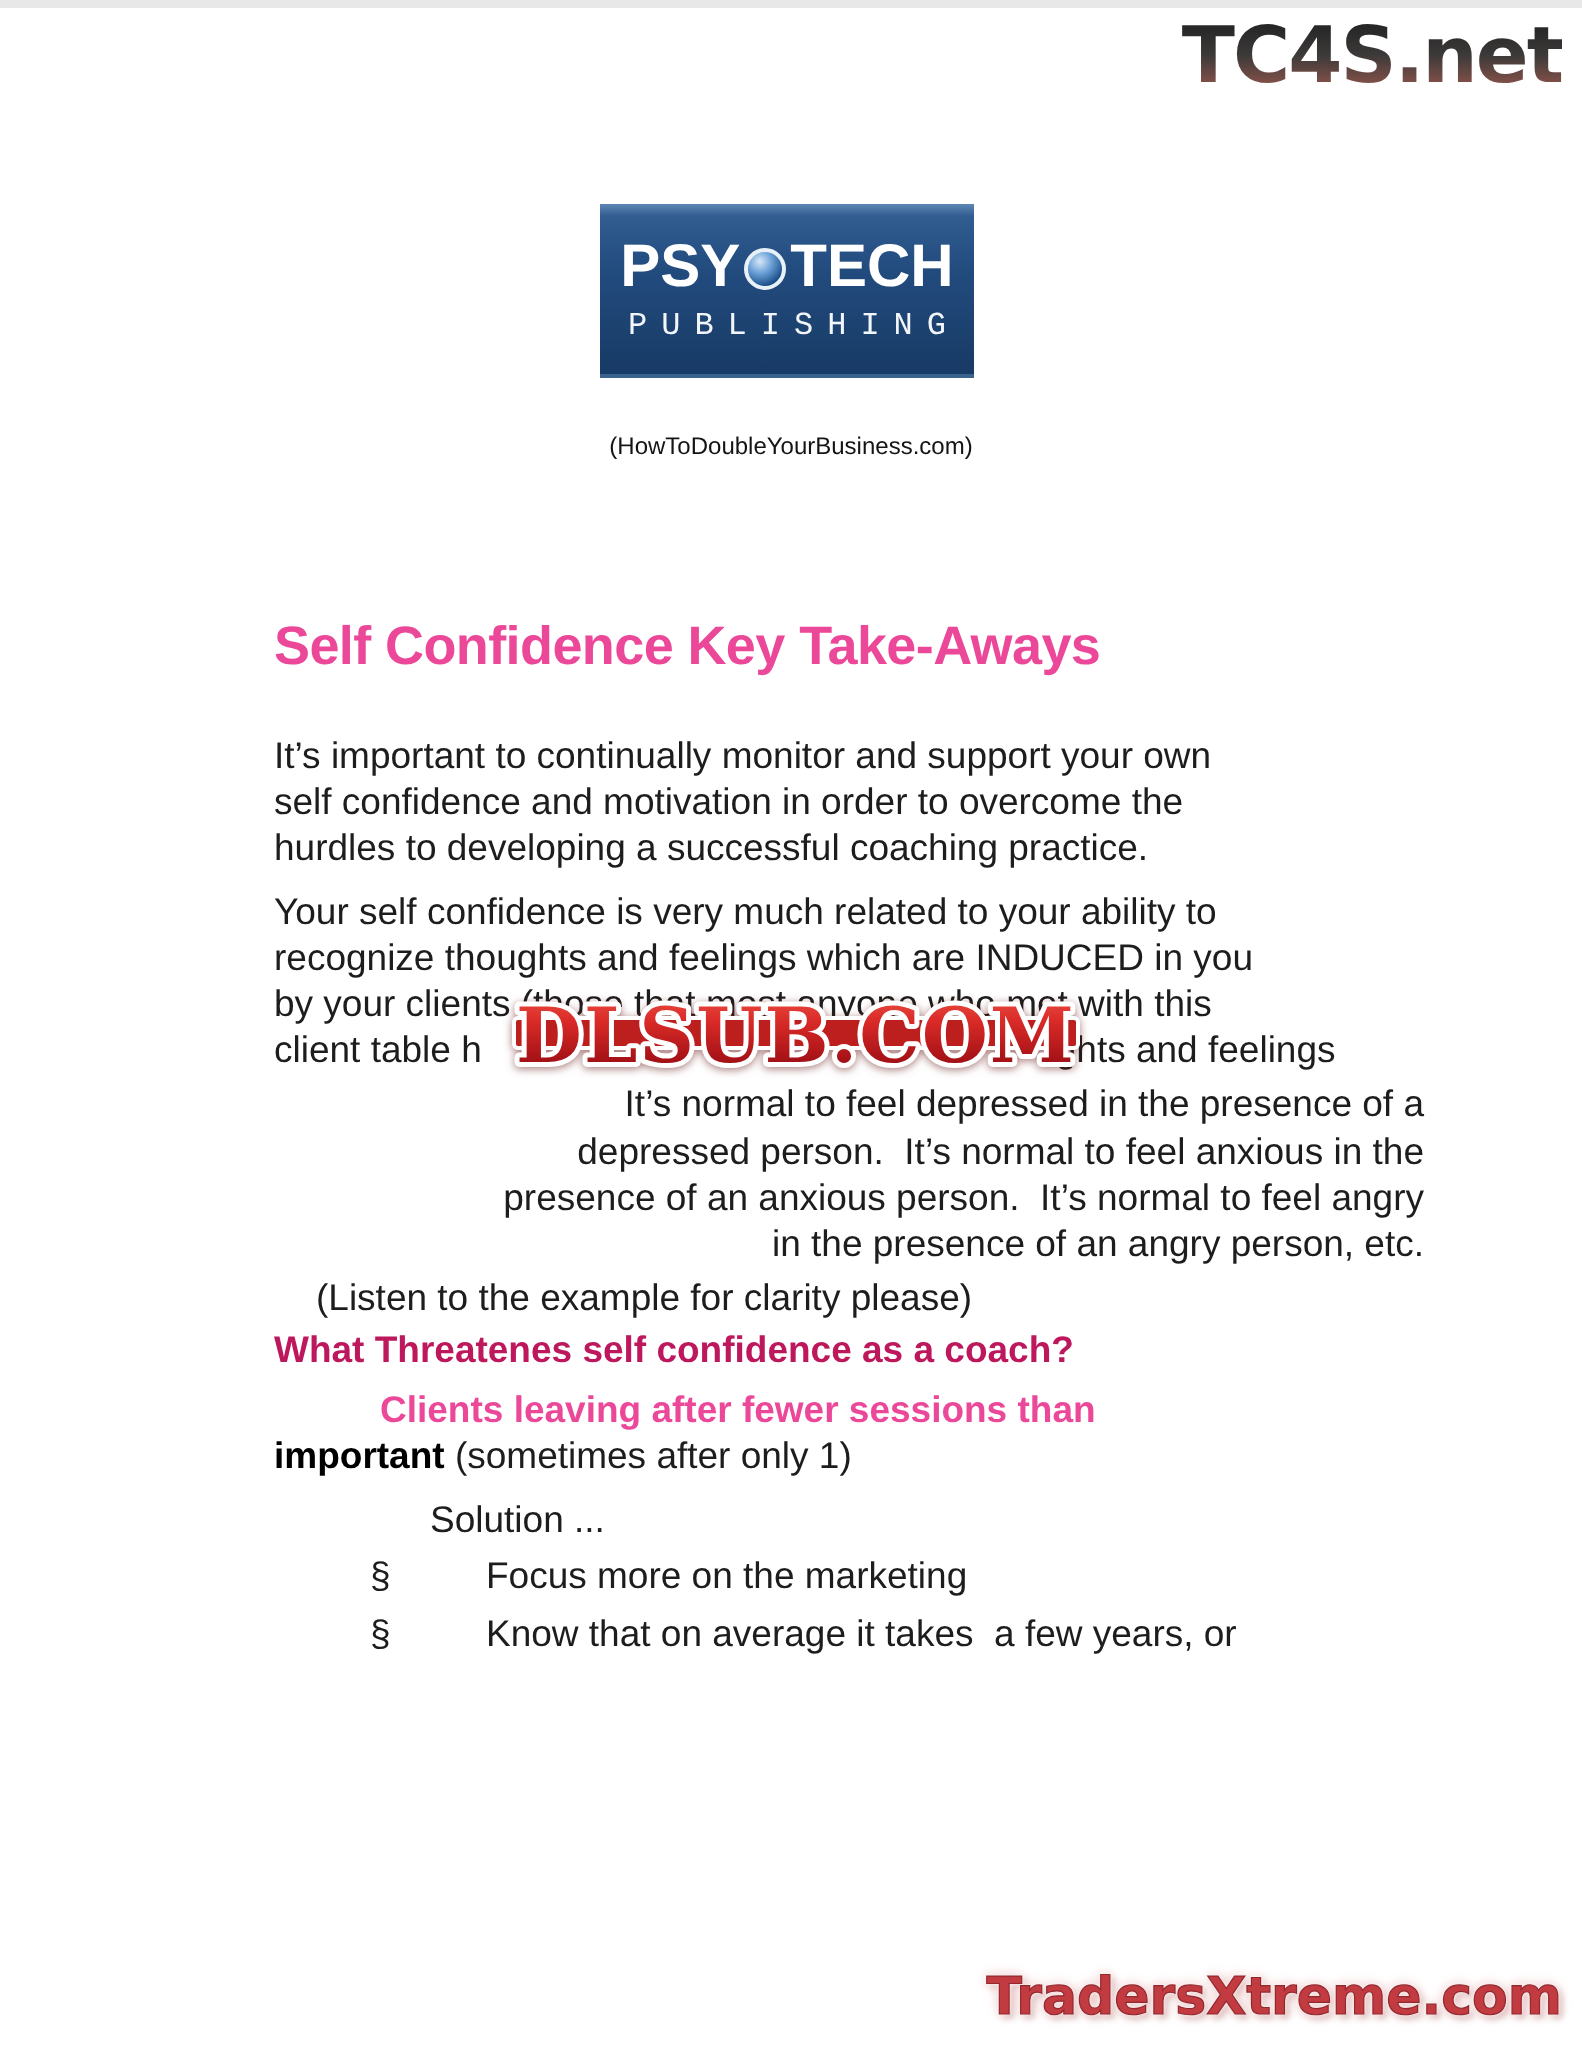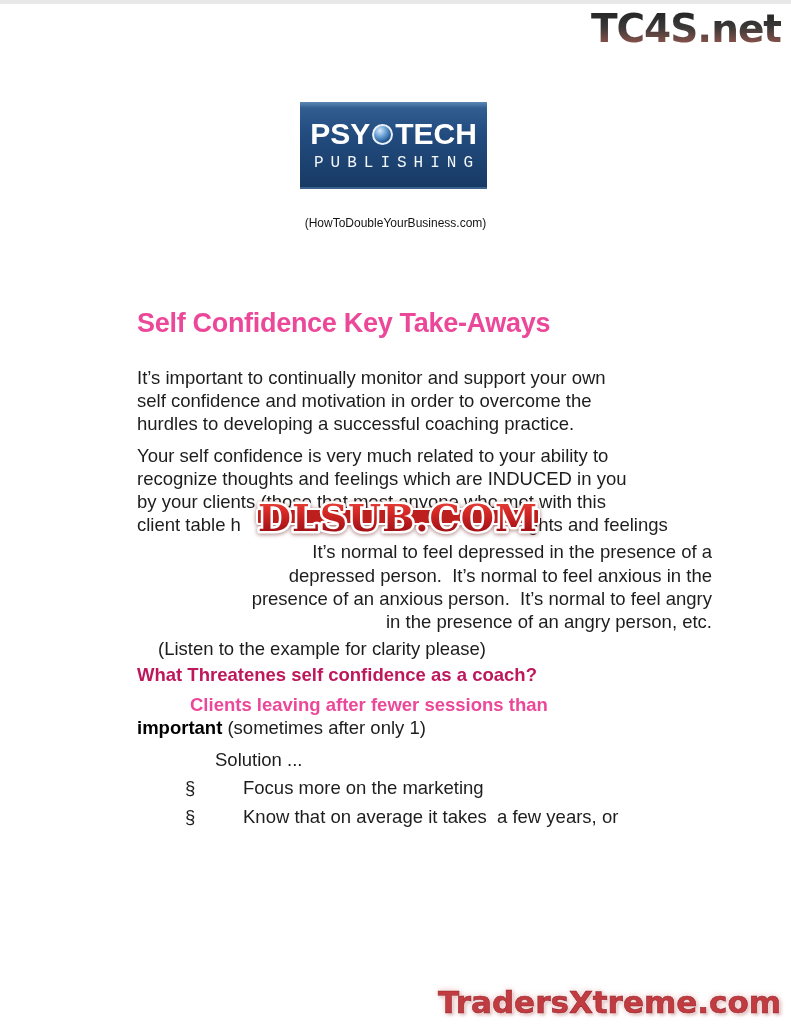--- a/index.html
+++ b/index.html
@@ -52,21 +52,21 @@
   .bline1{display:block;white-space:pre;}
   .bmark{display:inline-block;width:58px;}
   .bline2{display:block;white-space:pre;}
   .bline2:empty{display:none;}
 
   
   .dlsub{position:absolute;left:256px;top:488px;width:284px;height:48px;
          filter:drop-shadow(0 1px 2px rgba(100,20,20,0.55));}
 
   
-  .traders{position:absolute;top:980px;right:10px;font-size:31px;font-weight:bold;
+  .traders{position:absolute;top:980px;right:10px;font-size:26px;font-weight:bold;
            color:#c13b41;font-family:"DejaVu Sans",sans-serif;letter-spacing:0;
            -webkit-text-stroke:0.6px #93282e;
            text-shadow:0 0 2px #ffffff,0 0 4px #f6dcdc,0 0 7px #eec6c6,2px 2px 3px rgba(130,40,40,0.35);}
 </style>
 </head>
 <body>
 
 <div class="page">
 
   <div class="tc4s">TC4S.net</div>

